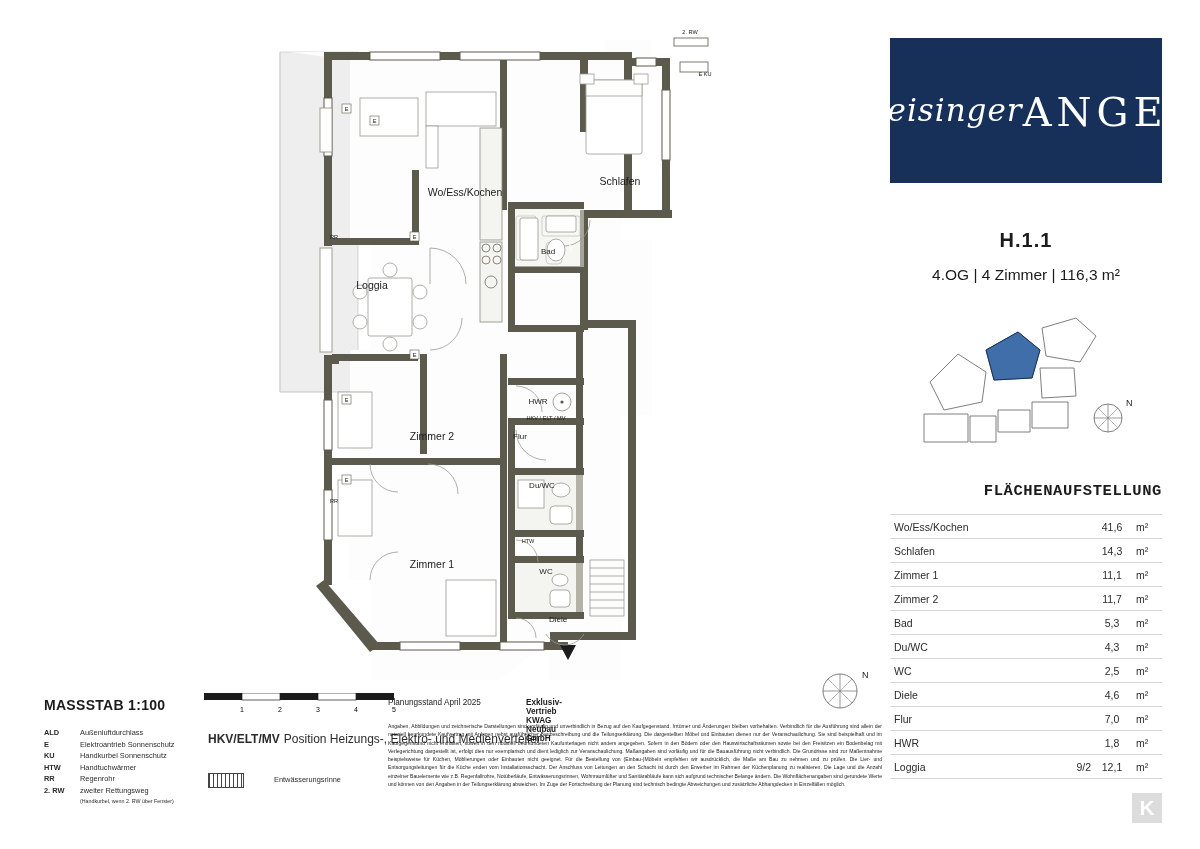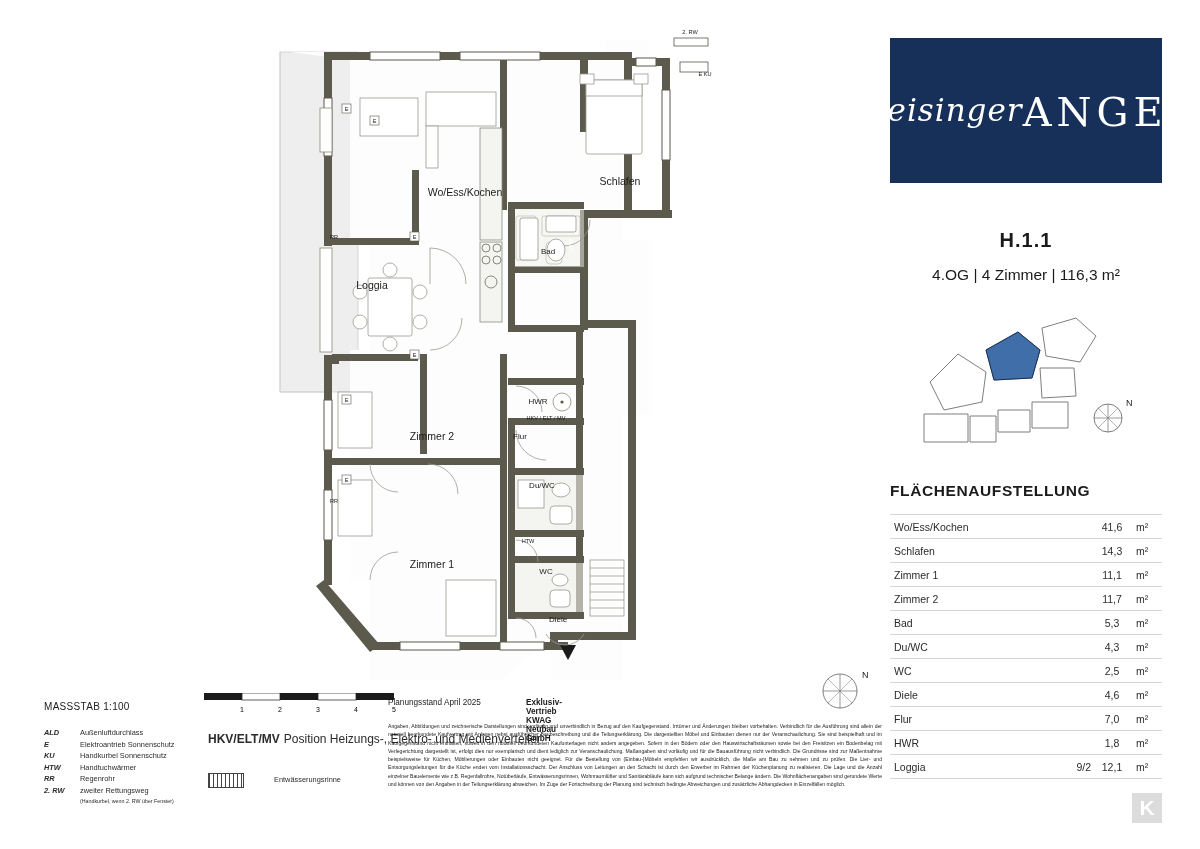--- a/index.html
+++ b/index.html
@@ -51,25 +51,26 @@
   
   .siteplan {
     position:relative;
     width:272px; height:150px;
     margin-top:26px;
   }
   .siteplan svg { position:absolute; left:0; top:0; }
 
   .flaechen-title {
     margin-top:22px;
-    text-align:left;
+    text-align:right;
     font-size:15.5px;
     font-weight:bold;
     letter-spacing:0.6px;
     color:#1b1b1b;
+    font-family:Liberation Mono, monospace;
   }
   .area-table {
     margin-top:14px;
     width:272px;
     border-collapse:collapse;
     font-size:10.5px;
   }
   .area-table tr { border-bottom:1px solid #d6d6d6; }
   .area-table tr:first-child { border-top:1px solid #d6d6d6; }
   .area-table td { padding:5.5px 2px; }
@@ -97,27 +98,27 @@
     font-family:"Liberation Sans", sans-serif;
     font-size:10.5px;
     fill:#1b1b1b;
   }
   .room-label-sm { font-size:8px; fill:#1b1b1b; }
   .tiny { font-size:5.6px; fill:#1b1b1b; }
   .tiny-w { font-size:5.4px; fill:#ffffff; }
 
   
   .scale-block { position:absolute; left:44px; top:696px; width:330px; }
-  .scale-label { font-size:10px; font-weight:normal; letter-spacing:0.3px; color:#1b1b1b; }
+  .scale-label { font-size:14px; font-weight:bold; letter-spacing:0.3px; color:#1b1b1b; }
   .scale-bar { position:absolute; left:160px; top:-3px; }
 
   .legend { position:absolute; left:44px; top:728px; font-size:7.4px; line-height:1.42; }
   .legend table { border-collapse:collapse; }
   .legend td { vertical-align:top; padding:0 0 1px 0; }
-  .legend td.abbr { font-weight:bold; width:36px;font-style:italic; }
+  .legend td.abbr { font-weight:bold; width:36px; }
   .legend .sub { font-size:5.3px; }
 
   .legend2 { position:absolute; left:205px; top:728px; font-size:12px; line-height:1.42; }
   .legend2 td.abbr { font-weight:bold; width:62px; }
 
   .legend3 { position:absolute; left:205px; top:770px; font-size:7.4px; line-height:1.42; }
 
   .hatch {
     width:34px; height:13px;
     border:1px solid #444;

